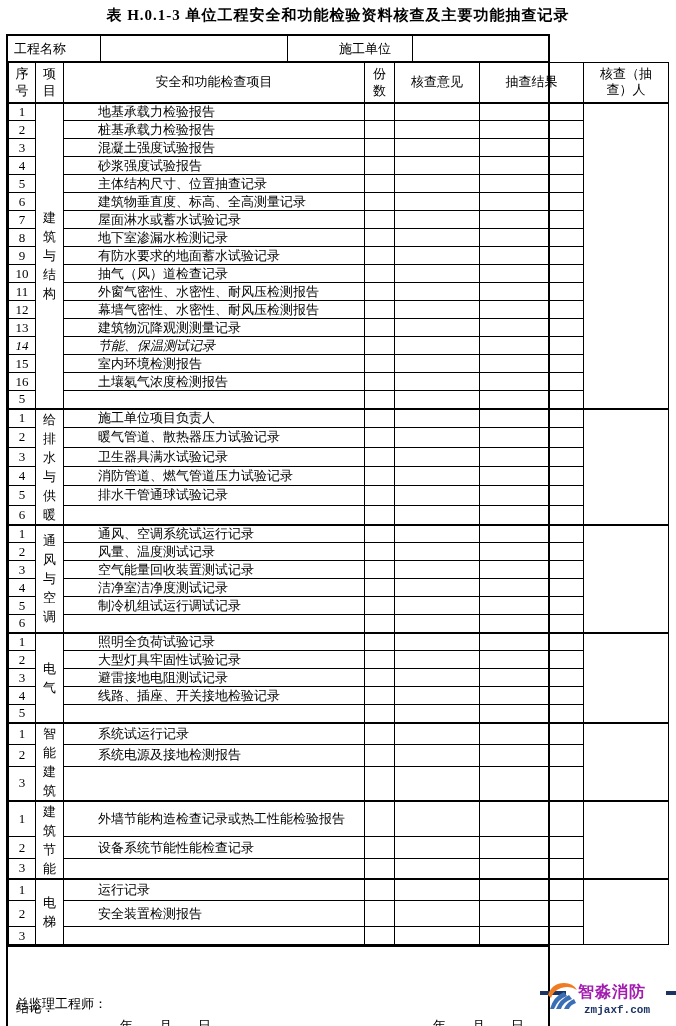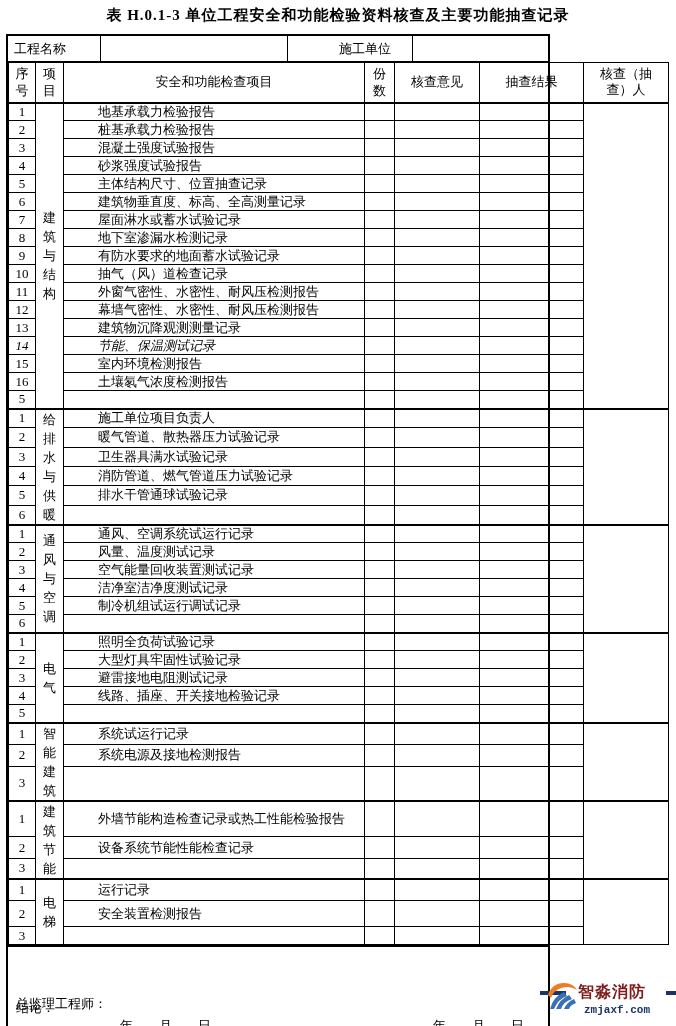--- a/index.html
+++ b/index.html
@@ -457,17 +457,17 @@
 
 <div class="logo">
   <div class="logo-row">
     <span class="logo-bar-left" style="background: rgb(28, 52, 100);"></span>
     <svg class="logo-swoosh" width="34" height="30" viewBox="0 0 34 30">
       <path d="M2 14 Q6 2 18 2 Q27 2 31 9 Q24 4 15 7 Q7 10 5 17 Z" class="sw-orange" fill="#ef7b23"></path>
       <path d="M4 28 Q7 16 18 11 L21 15 Q12 18 8 28 Z" class="sw-blue" fill="#3a6fb5"></path>
       <path d="M10 28 Q14 18 23 14 L26 18 Q17 21 15 28 Z" class="sw-blue" fill="#3a6fb5"></path>
       <path d="M18 28 Q21 21 28 18 L30 22 Q24 24 23 28 Z" class="sw-blue" fill="#3a6fb5"></path>
     </svg>
-    <span class="logo-name" style="color: #7f1d1d;">智淼消防</span>
+    <span class="logo-name" style="color: #a21caf;">智淼消防</span>
     <span class="logo-bar-right" style="background: rgb(28, 52, 100);"></span>
   </div>
   <div class="logo-site" style="color: rgb(28, 52, 100);">zmjaxf.com</div>
 </div>
 
 </body></html>

